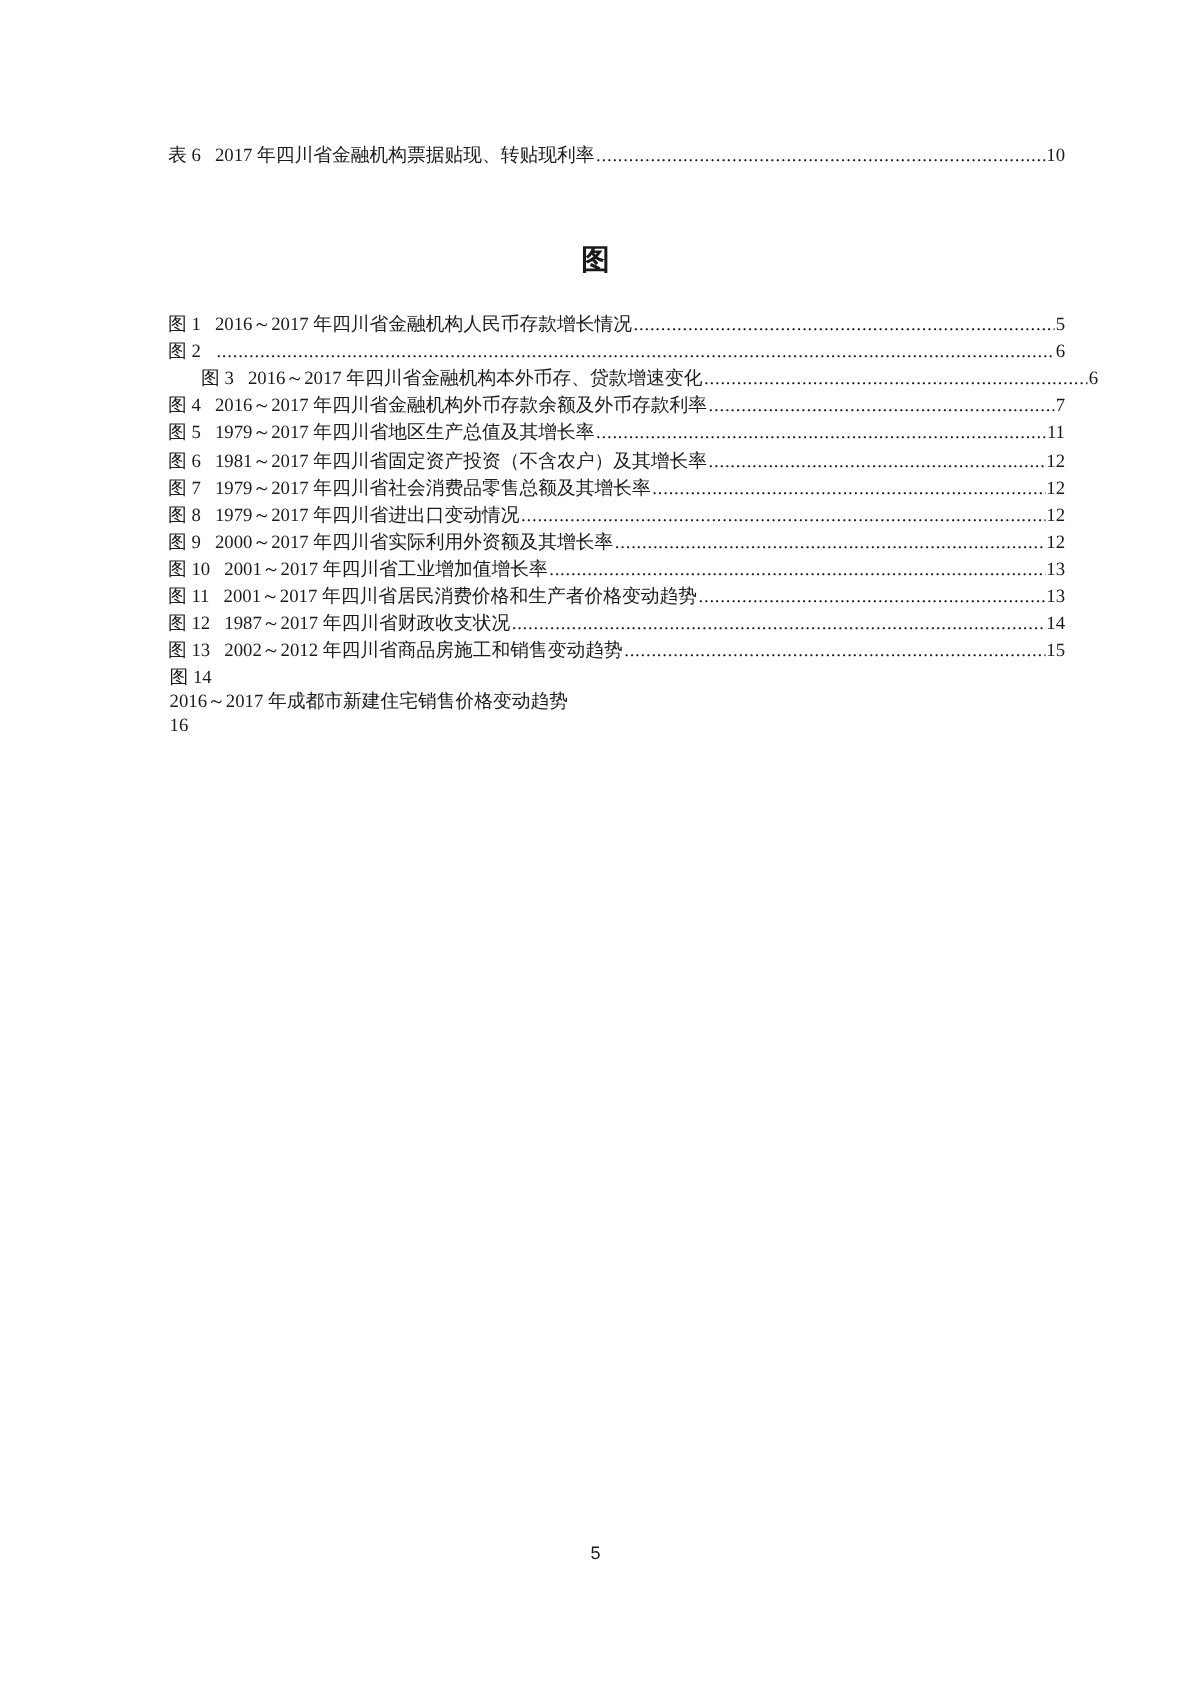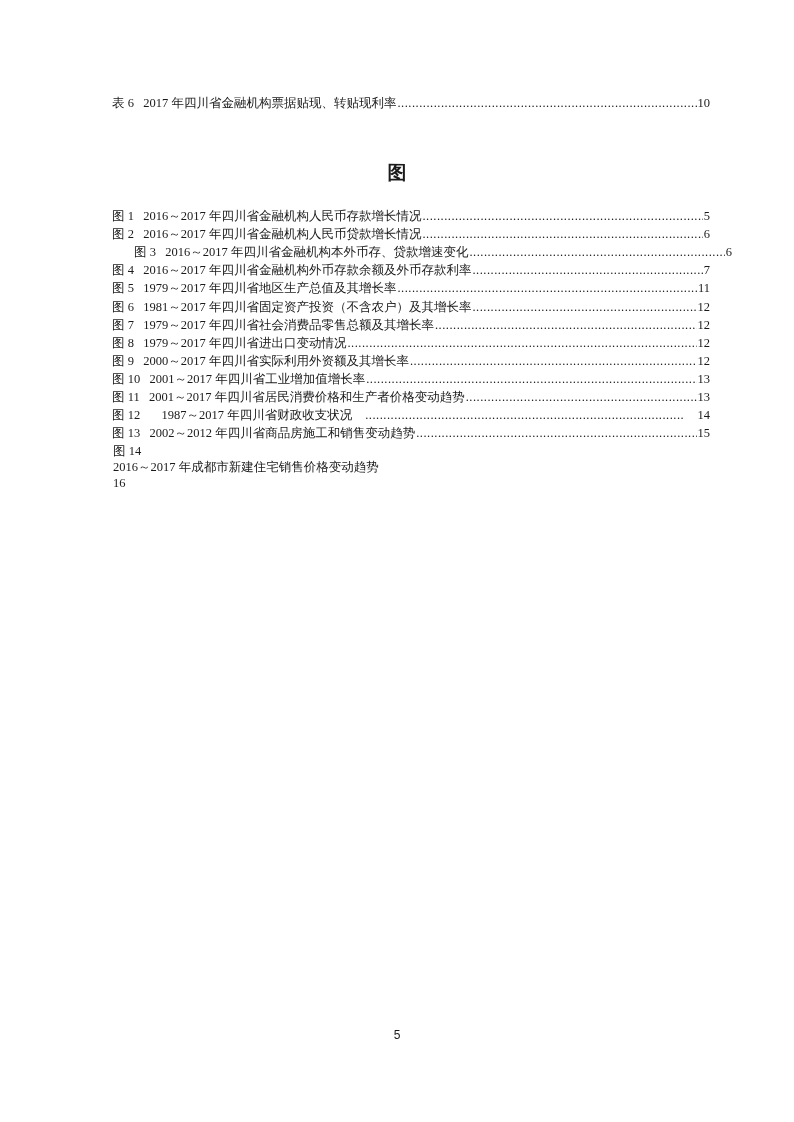--- a/index.html
+++ b/index.html
@@ -34,21 +34,20 @@
 
 <div id="fig-list">
     <div class="toc-row" style="top: 208px;">
       <span class="toc-label"><span>图</span>&nbsp;<span class="toc-num">1</span>&nbsp;&nbsp;&nbsp;</span>
       <span class="toc-title">2016～2017 年四川省金融机构人民币存款增长情况</span>
       <span class="toc-dots"></span>
       <span class="toc-page">5</span>
     </div>
     <div class="toc-row" style="top: 226.1px;">
       <span class="toc-label"><span>图</span>&nbsp;<span class="toc-num">2</span>&nbsp;&nbsp;&nbsp;</span>
-      <span class="toc-title">2016～2017 年四川省金融机构人民币贷款增长情况</span>
       <span class="toc-dots"></span>
       <span class="toc-page">6</span>
     </div>
     <div class="toc-row" style="top: 244.2px; margin-left: 22px;">
       <span class="toc-label"><span>图</span>&nbsp;<span class="toc-num">3</span>&nbsp;&nbsp;&nbsp;</span>
       <span class="toc-title">2016～2017 年四川省金融机构本外币存、贷款增速变化</span>
       <span class="toc-dots"></span>
       <span class="toc-page">6</span>
     </div>
     <div class="toc-row" style="top: 262.3px;">
@@ -92,21 +91,21 @@
       <span class="toc-title">2001～2017 年四川省工业增加值增长率</span>
       <span class="toc-dots"></span>
       <span class="toc-page">13</span>
     </div>
     <div class="toc-row" style="top: 389px;">
       <span class="toc-label"><span>图</span>&nbsp;<span class="toc-num">11</span>&nbsp;&nbsp;&nbsp;</span>
       <span class="toc-title">2001～2017 年四川省居民消费价格和生产者价格变动趋势</span>
       <span class="toc-dots"></span>
       <span class="toc-page">13</span>
     </div>
-    <div class="toc-row" style="top: 407.1px; gap: 12px;">
+    <div class="toc-row" style="top: 407.1px;">
       <span class="toc-label"><span>图</span>&nbsp;<span class="toc-num">12</span>&nbsp;&nbsp;&nbsp;</span>
       <span class="toc-title">1987～2017 年四川省财政收支状况</span>
       <span class="toc-dots"></span>
       <span class="toc-page">14</span>
     </div>
     <div class="toc-row" style="top: 425.2px;">
       <span class="toc-label"><span>图</span>&nbsp;<span class="toc-num">13</span>&nbsp;&nbsp;&nbsp;</span>
       <span class="toc-title">2002～2012 年四川省商品房施工和销售变动趋势</span>
       <span class="toc-dots"></span>
       <span class="toc-page">15</span>

